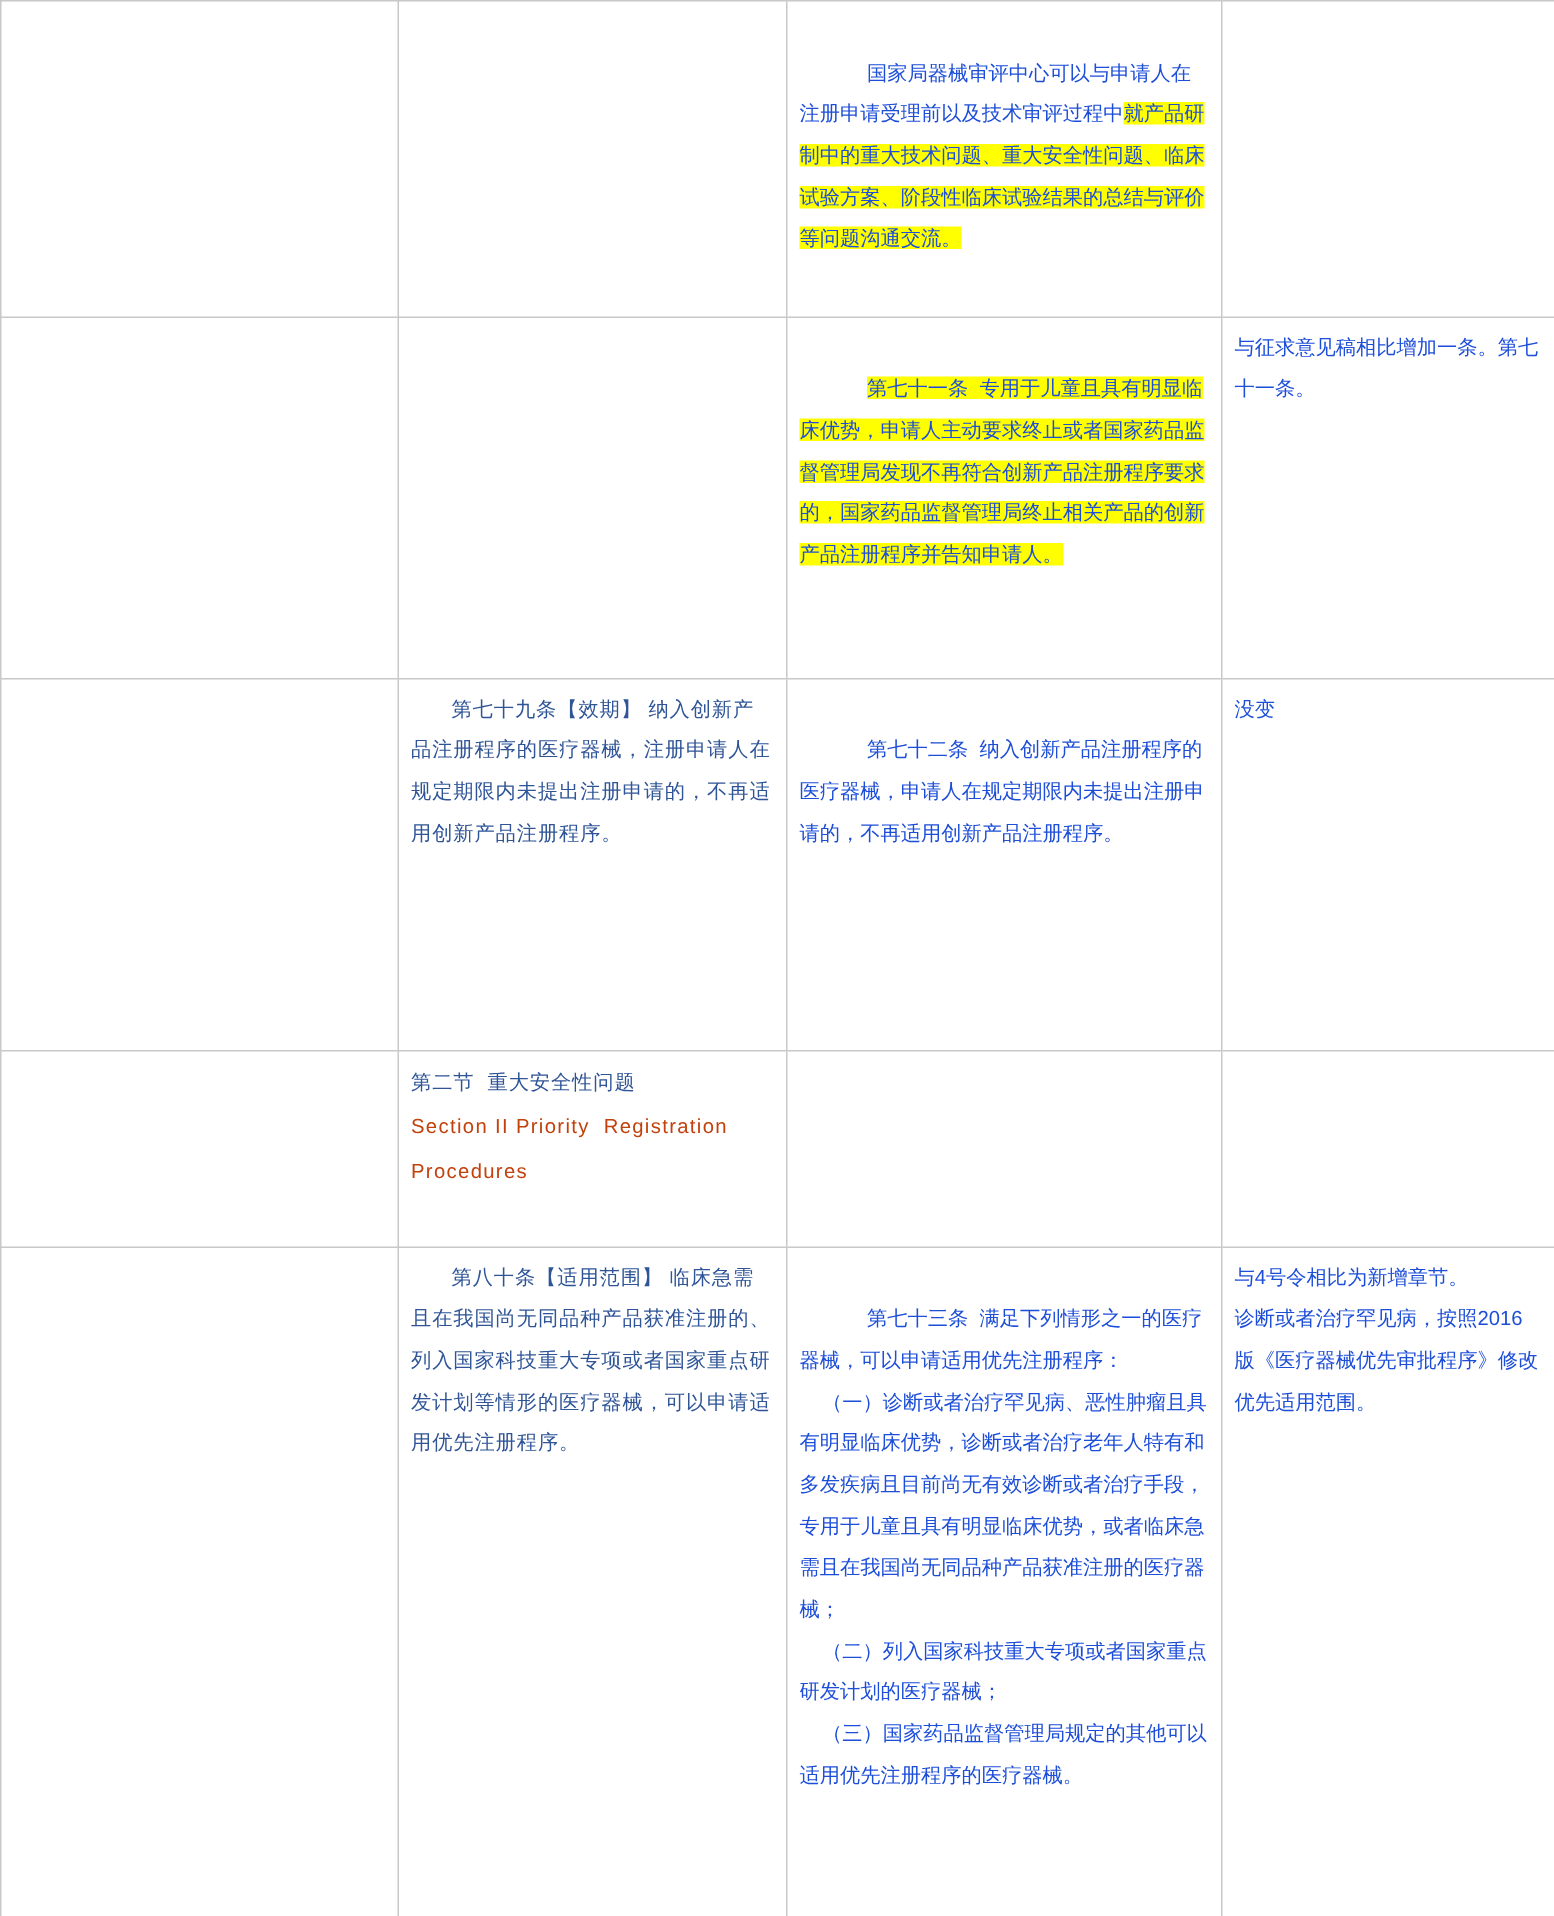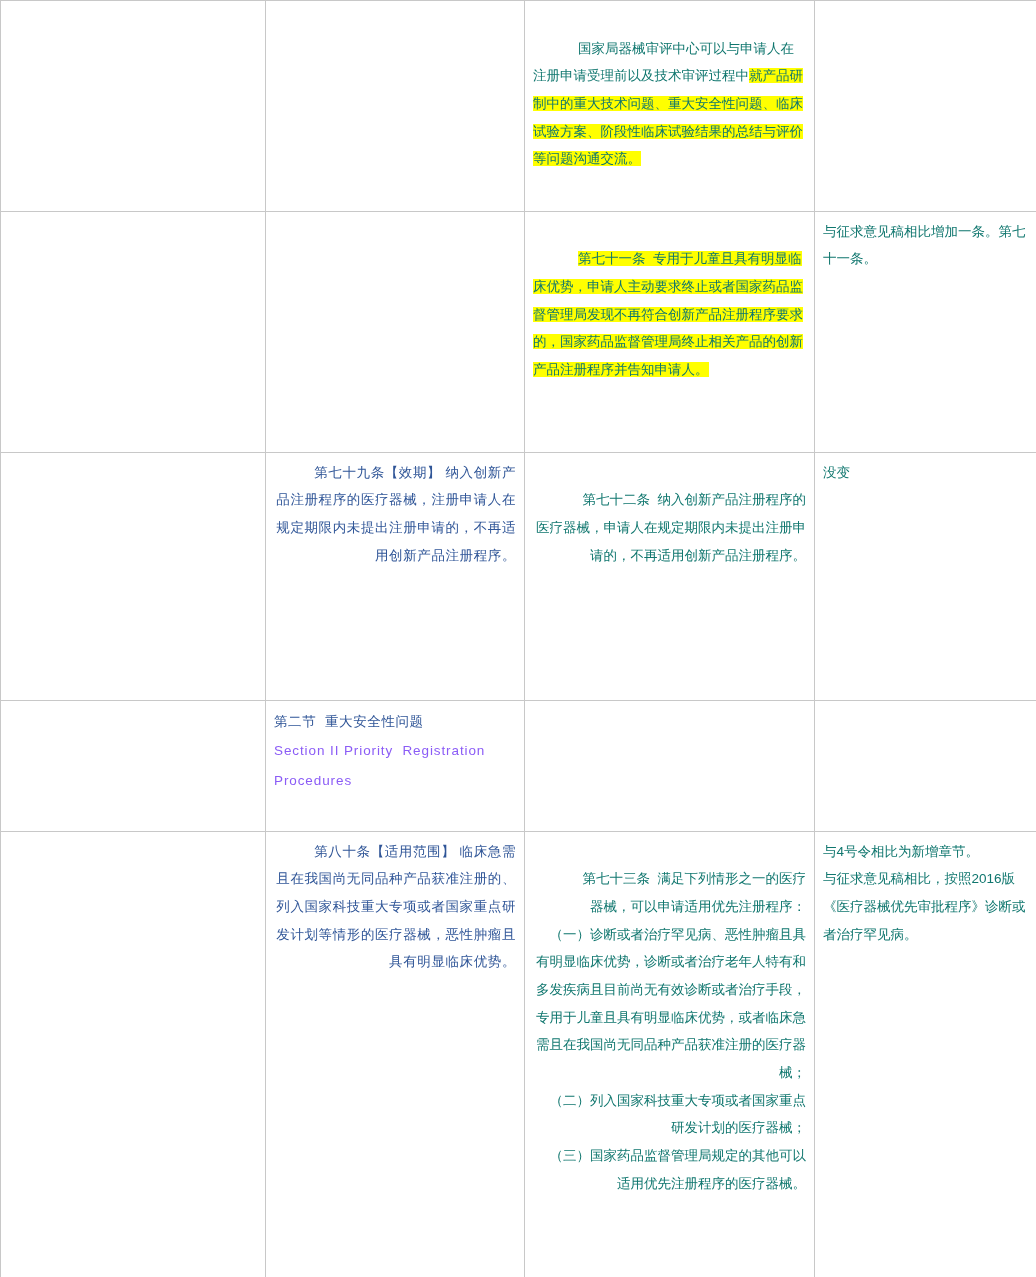--- a/index.html
+++ b/index.html
@@ -28,38 +28,37 @@
     padding: 6px 8px 10px 8px;
   }
   col.c1 { width: 265px; }
   col.c2 { width: 259px; }
   col.c3 { width: 290px; }
   col.c4 { width: 222px; }
 
   .cell-text {
     font-size: 13.5px;
     line-height: 2.05;
-    color: #0f766e;
+    color: #1d4ed8;
     white-space: pre-wrap;
     word-break: break-word;
   }
   .blue {
     color: #2f5597;
     letter-spacing: 0.6px;
   }
   .blue-en {
-    color: #8b5cf6;
+    color: #c2410c;
     letter-spacing: 0.9px;
   }
   .hl {
     background: #ffff00;
   }
   .indent {
     text-indent: 2em;
-    text-align: right;
   }
   .seg { }
   .row-sec .cell-text { line-height: 2.2; }
 </style>
 </head>
 <body>
 
 <div class="page">
   <table class="doc-table">
     <colgroup>
@@ -135,31 +134,31 @@
         <td>
           <div class="cell-text"></div>
         </td>
       </tr>
 
       <tr style="height:460px">
         <td>
           <div class="cell-text"></div>
         </td>
         <td>
-          <div class="cell-text blue indent">第八十条【适用范围】 临床急需且在我国尚无同品种产品获准注册的、列入国家科技重大专项或者国家重点研发计划等情形的医疗器械，恶性肿瘤且具有明显临床优势。</div>
+          <div class="cell-text blue indent">第八十条【适用范围】 临床急需且在我国尚无同品种产品获准注册的、列入国家科技重大专项或者国家重点研发计划等情形的医疗器械，可以申请适用优先注册程序。</div>
         </td>
         <td>
           <div class="cell-text indent">
             <span class="seg">第七十三条  满足下列情形之一的医疗器械，可以申请适用优先注册程序：
     （一）诊断或者治疗罕见病、恶性肿瘤且具有明显临床优势，诊断或者治疗老年人特有和多发疾病且目前尚无有效诊断或者治疗手段，专用于儿童且具有明显临床优势，或者临床急需且在我国尚无同品种产品获准注册的医疗器械；
     （二）列入国家科技重大专项或者国家重点研发计划的医疗器械；
     （三）国家药品监督管理局规定的其他可以适用优先注册程序的医疗器械。</span>
           </div>
         </td>
         <td>
           <div class="cell-text">与4号令相比为新增章节。
-与征求意见稿相比，按照2016版《医疗器械优先审批程序》诊断或者治疗罕见病。</div>
+诊断或者治疗罕见病，按照2016版《医疗器械优先审批程序》修改优先适用范围。</div>
         </td>
       </tr>
 
     </tbody>
   </table>
 </div>
 
 </body></html>

